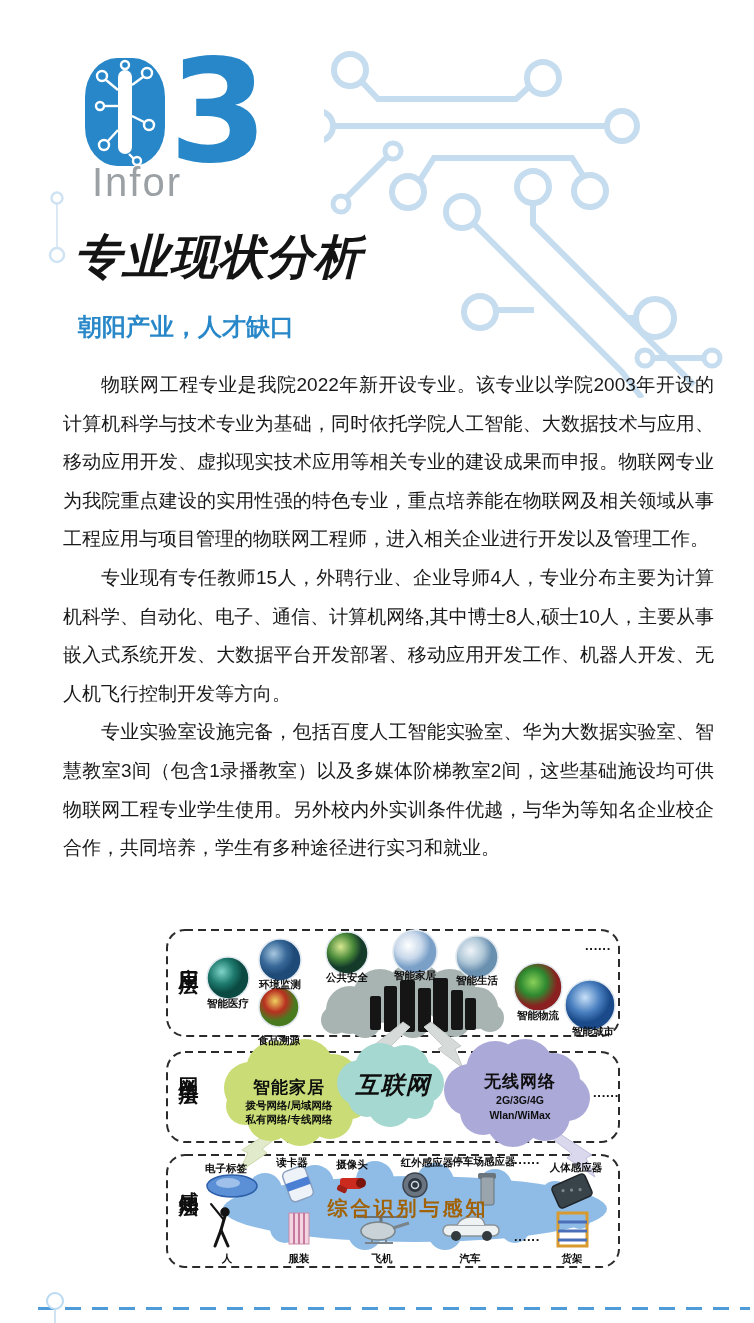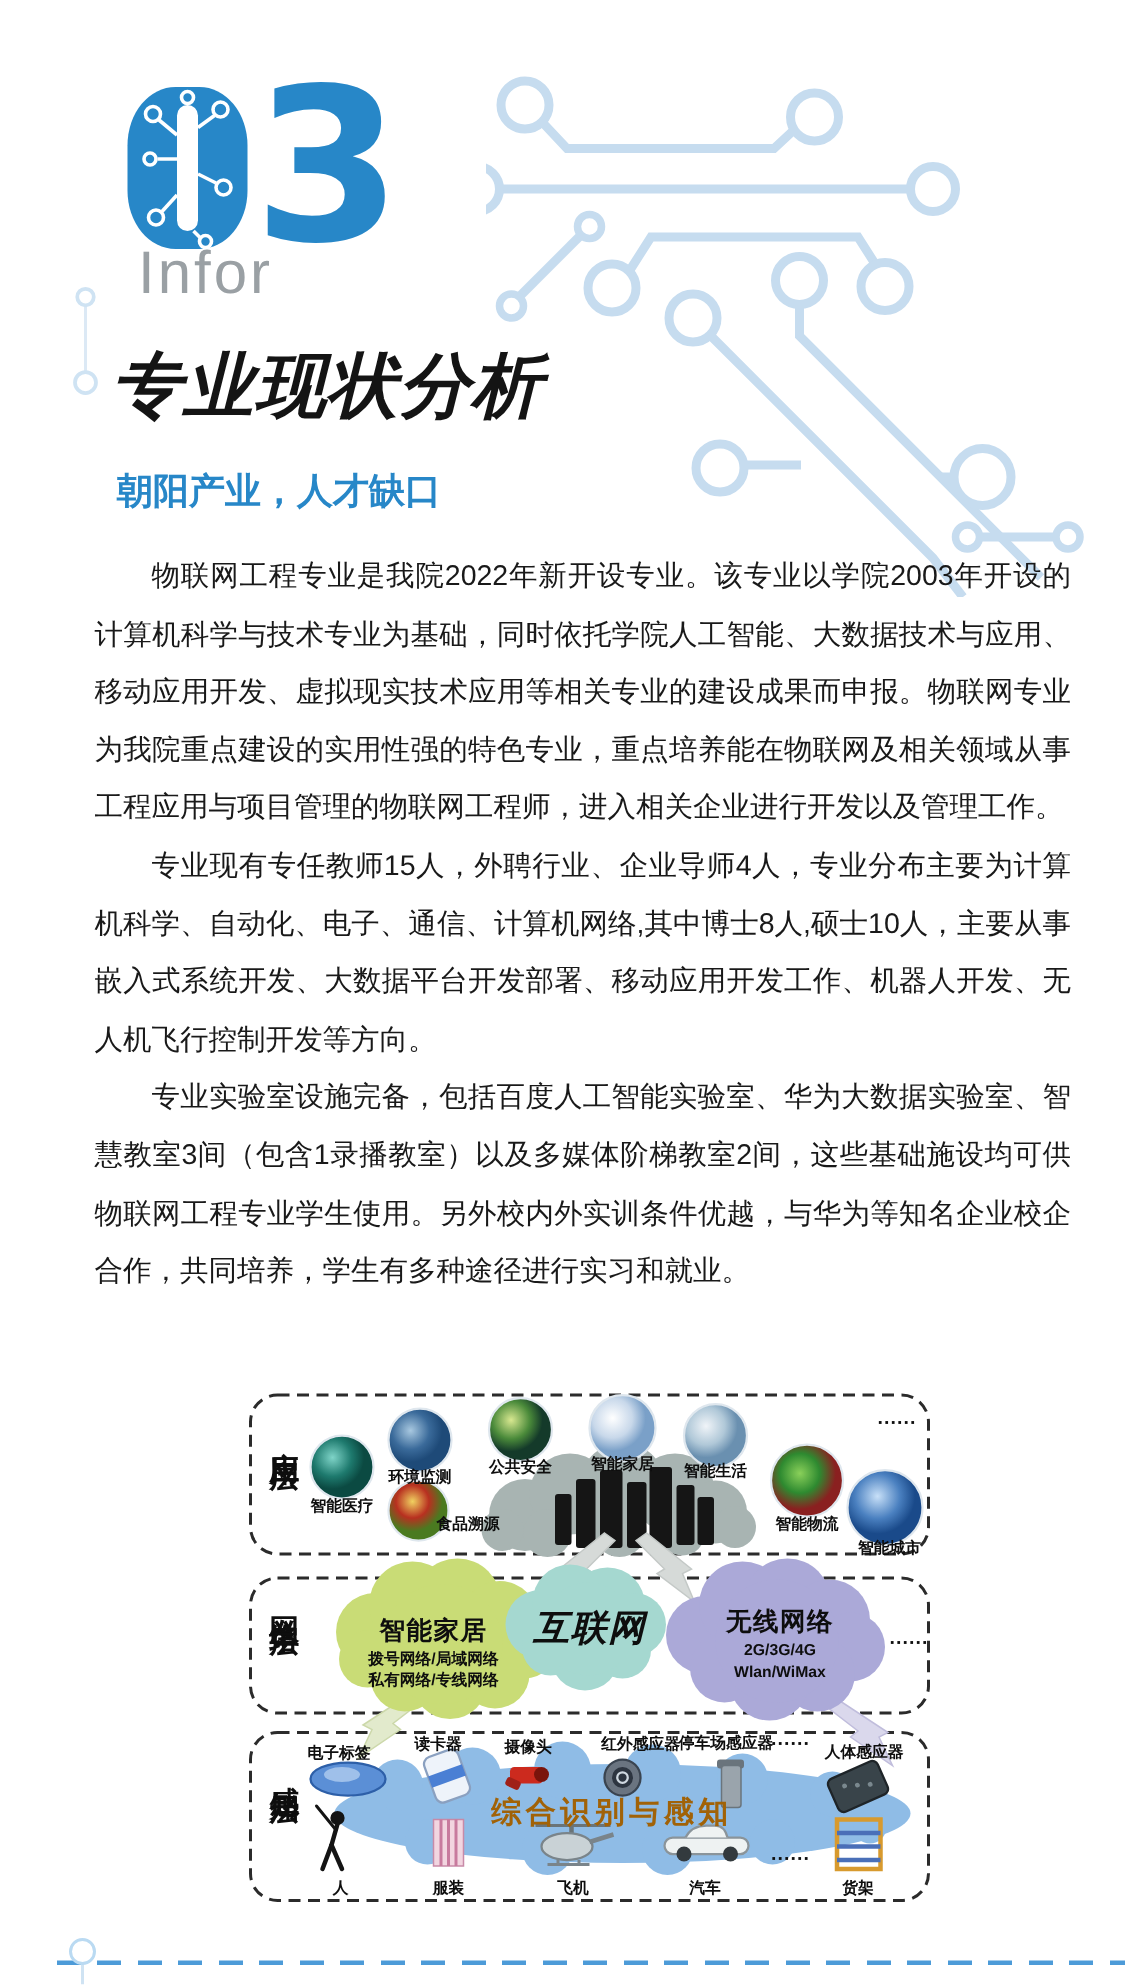--- a/index.html
+++ b/index.html
@@ -321,21 +321,21 @@
       <line x1="393" y1="312" x2="422" y2="312" stroke="#4a6fb8" stroke-width="3"></line>
     </g>
   </svg>
 
   <div class="vlab" style="top:24px;">应用层</div>
   <div class="vlab" style="top:134px;">网络层</div>
   <div class="vlab" style="top:246px;">感知层</div>
 
   <div class="dl" style="left:63px;top:76px;">智能医疗</div>
   <div class="dl" style="left:115px;top:57px;">环境监测</div>
-  <div class="dl" style="left:114px;top:88px;margin-left:33px;">食品溯源</div>
+  <div class="dl" style="left:114px;top:113px;">食品溯源</div>
   <div class="dl" style="left:182px;top:50px;">公共安全</div>
   <div class="dl" style="left:250px;top:48px;">智能家居</div>
   <div class="dl" style="left:312px;top:53px;">智能生活</div>
   <div class="dl" style="left:373px;top:88px;">智能物流</div>
   <div class="dl" style="left:428px;top:104px;">智能城市</div>
   <div class="dots" style="left:433px;top:20px;">······</div>
 
   <div class="ct" style="left:124px;top:159px;">智能家居</div>
   <div class="dl" style="left:124px;top:178px;">拨号网络/局域网络</div>
   <div class="dl" style="left:124px;top:192px;">私有网络/专线网络</div>

